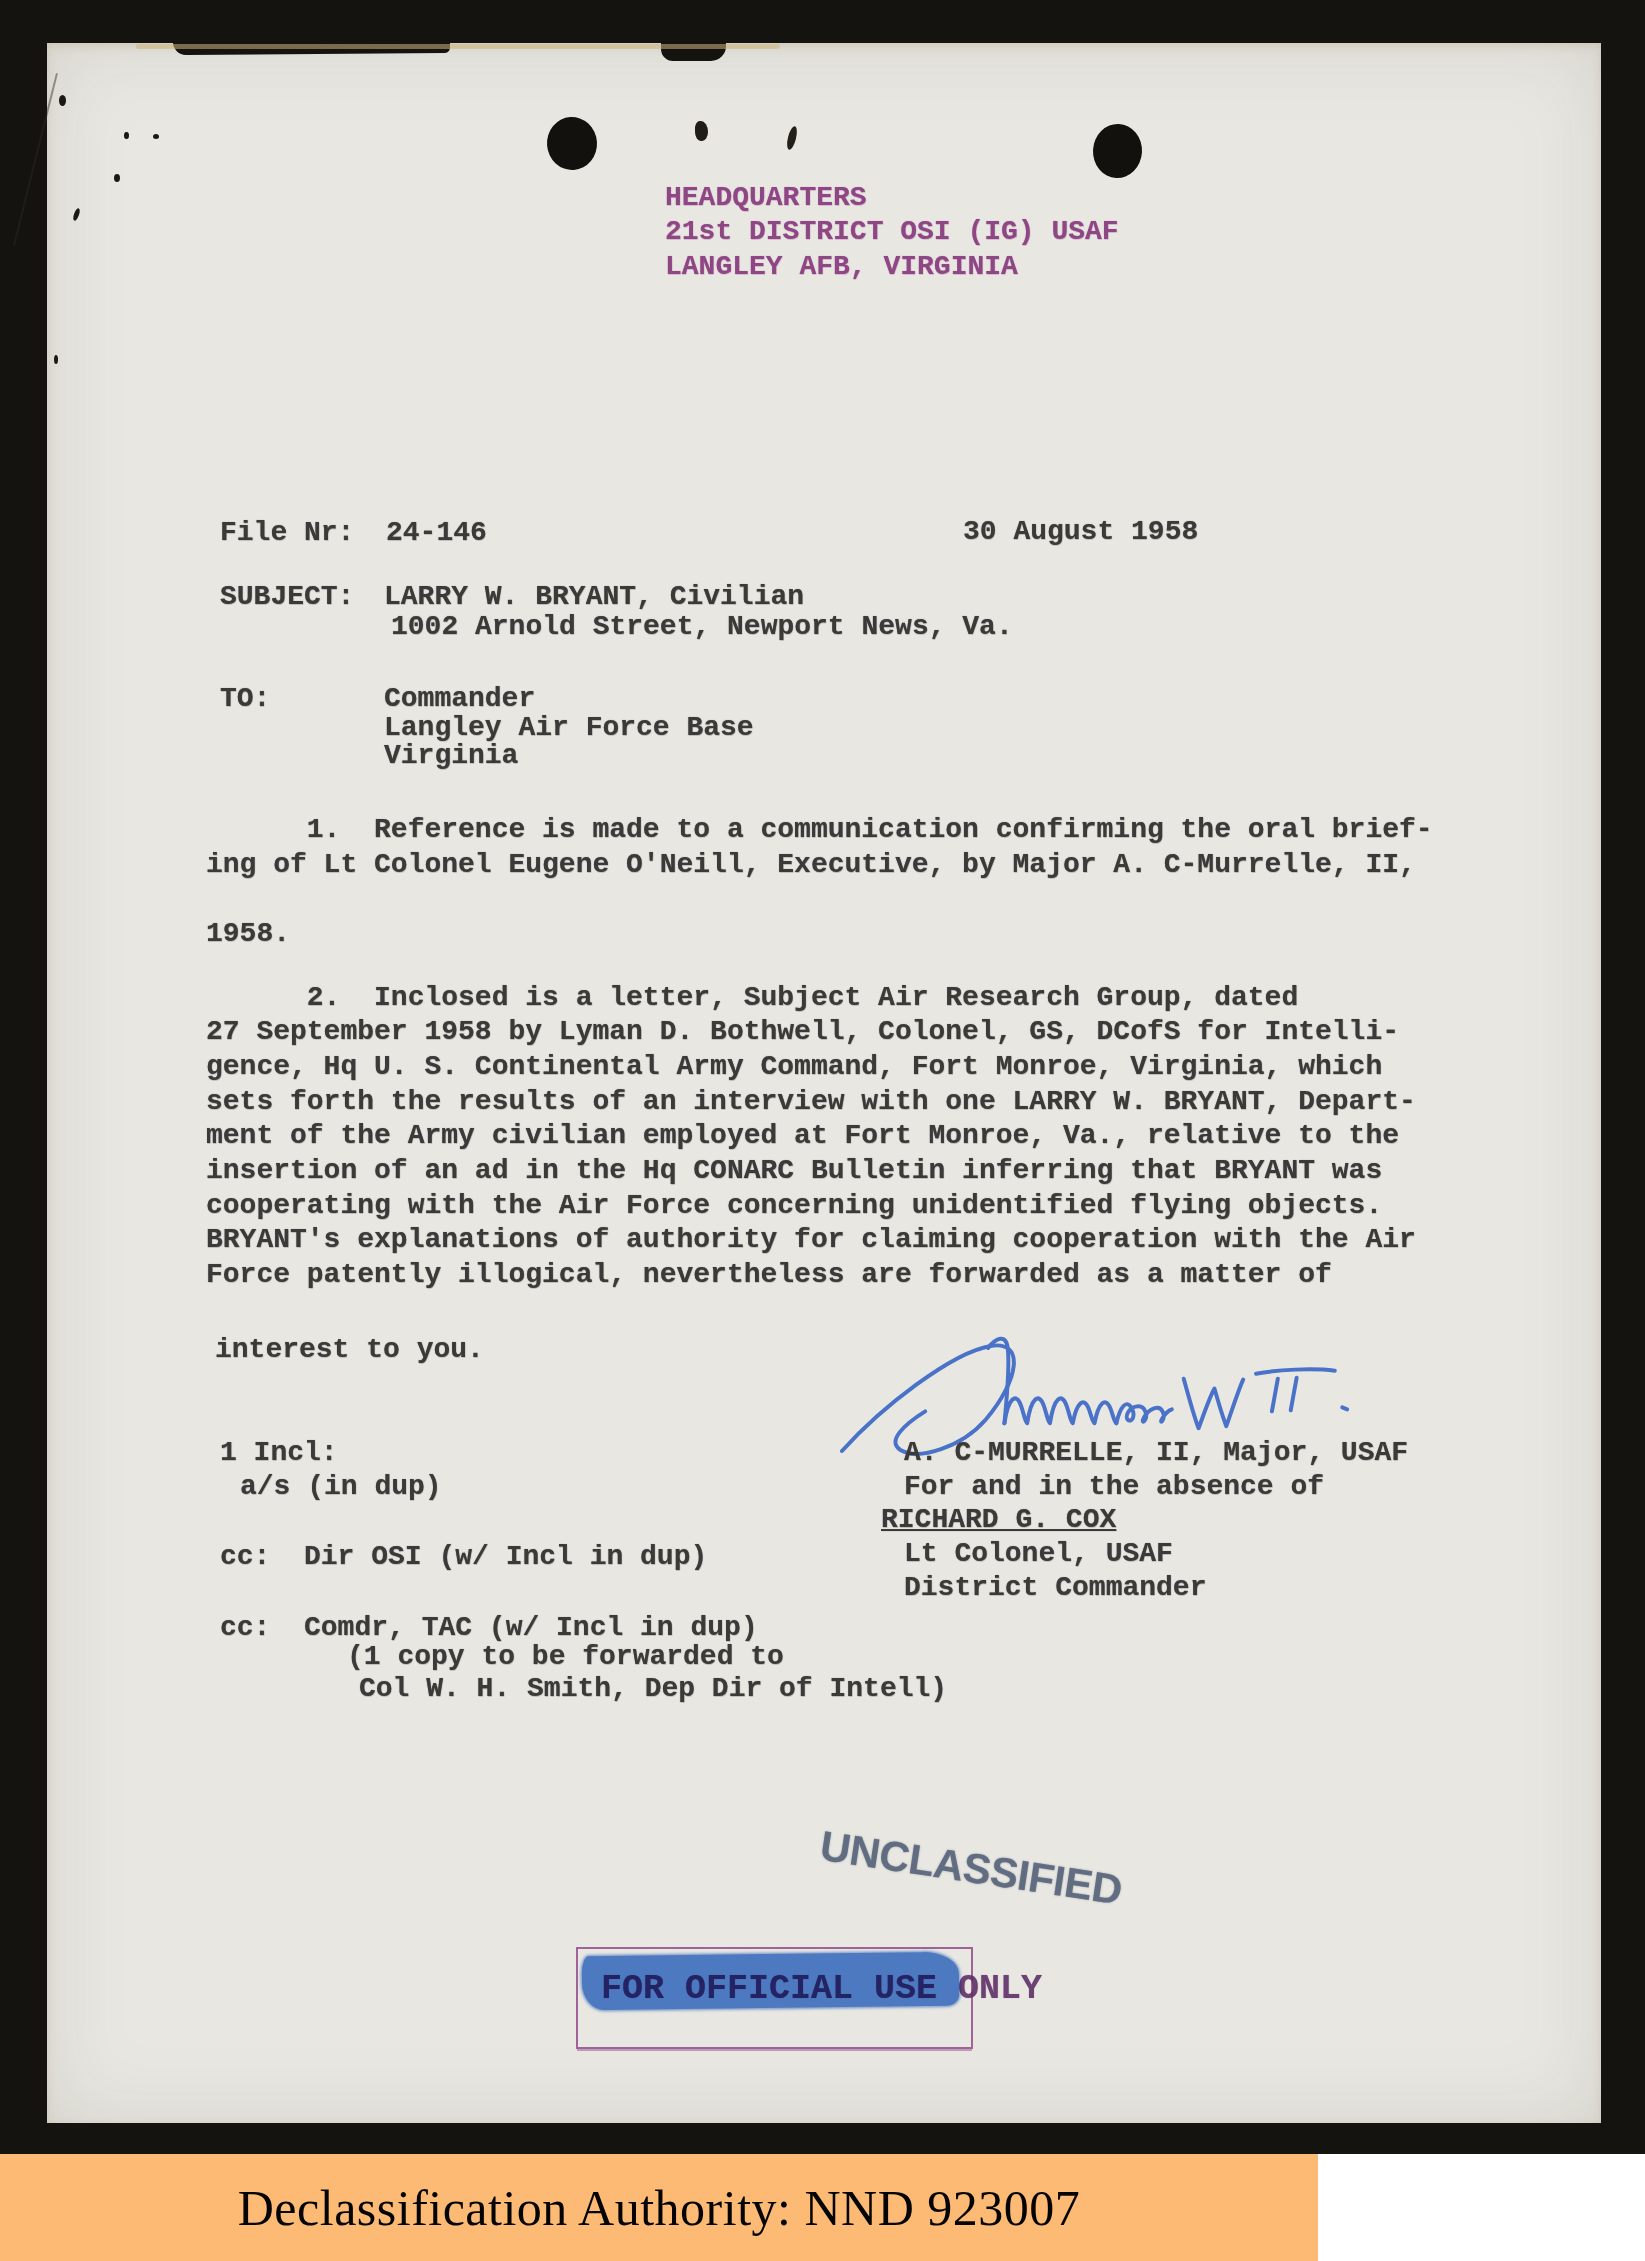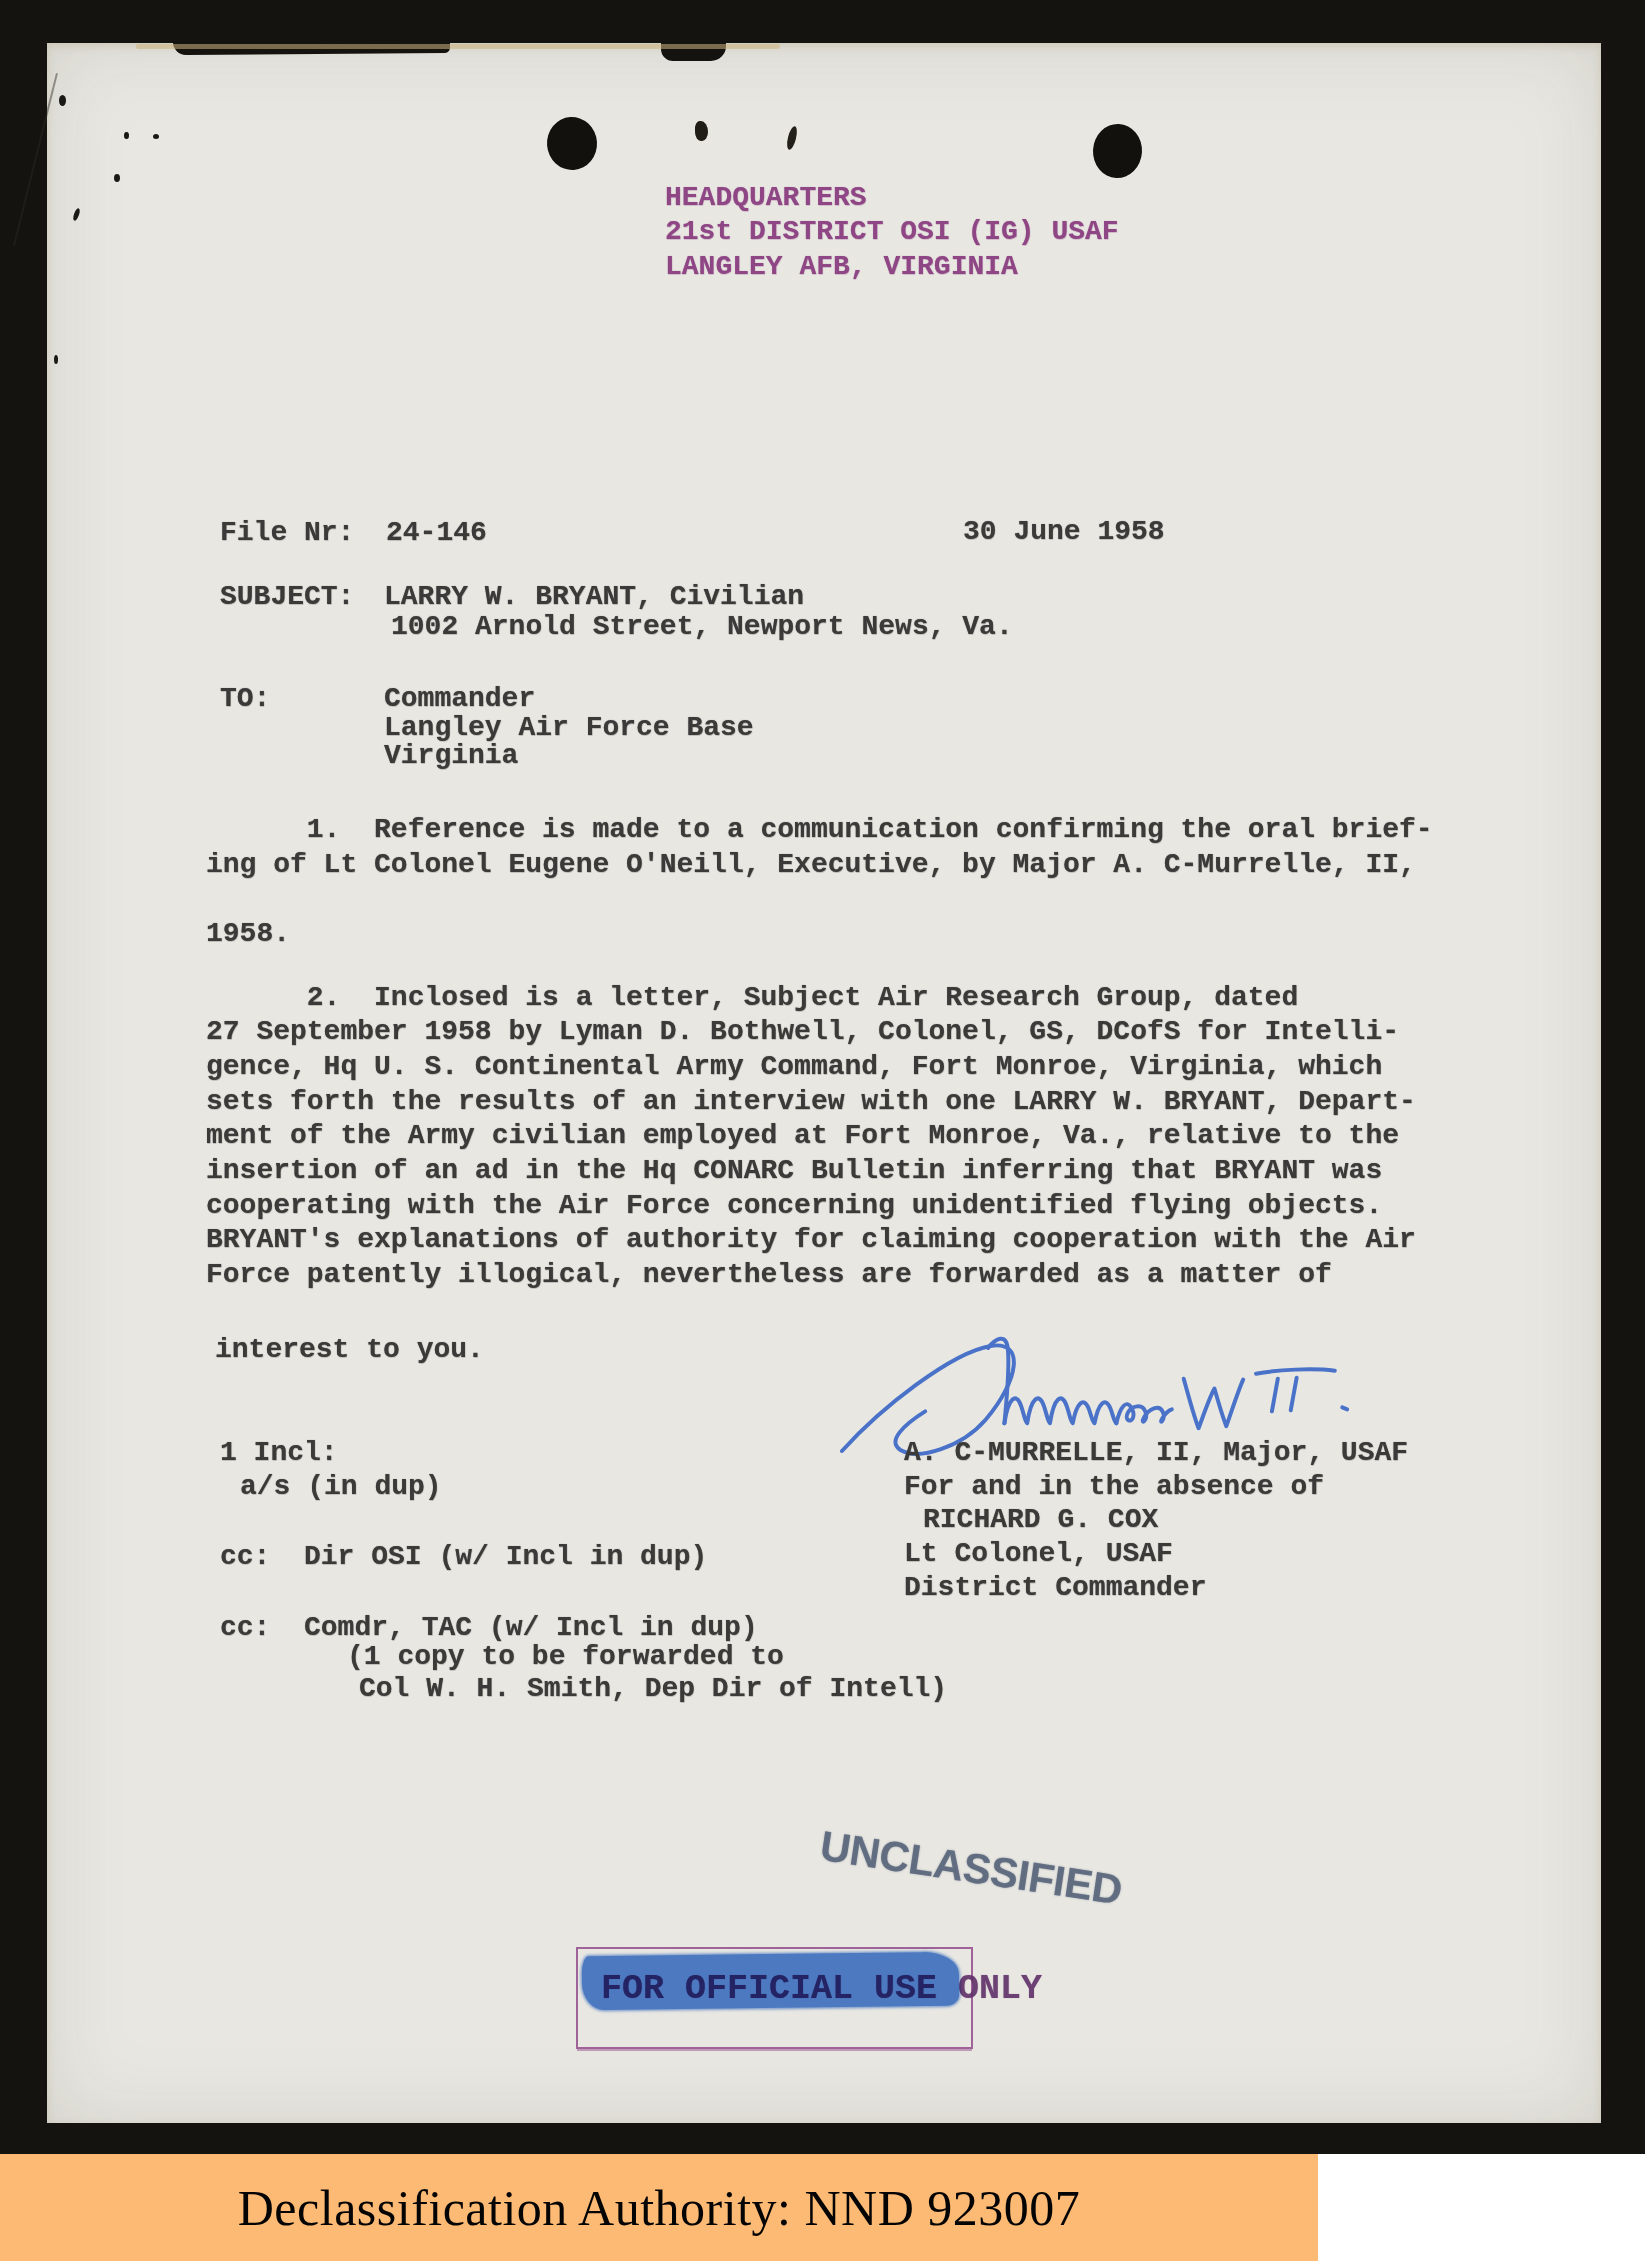--- a/index.html
+++ b/index.html
@@ -66,21 +66,21 @@
   .p1-2{left:159px;top:842px;} .p1-3{left:159px;top:876px;}
   .p2-0{left:159px;top:940px;} .p2-1{left:159px;top:974px;}
   .p2-2{left:159px;top:1009px;} .p2-3{left:159px;top:1044px;}
   .p2-4{left:159px;top:1078px;} .p2-5{left:159px;top:1113px;}
   .p2-6{left:159px;top:1148px;} .p2-7{left:159px;top:1182px;}
   .p2-8{left:159px;top:1217px;} .p2-9{left:168px;top:1252px;margin-top:40px;}
 
   
   .sig-svg{position:absolute;left:790px;top:1285px;width:530px;height:134px;}
   .sb-1{left:857px;top:1395px;} .sb-2{left:857px;top:1429px;}
-  .sb-3{left:876px;top:1462px;} .sb-4{left:857px;top:1496px;}
+  .sb-3{left:834px;top:1462px;text-decoration:underline;} .sb-4{left:857px;top:1496px;}
   .sb-5{left:857px;top:1530px;}
 
   
   .incl-1{left:173px;top:1395px;} .incl-2{left:193px;top:1429px;}
   .cc1{left:173px;top:1499px;}
   .cc2-1{left:173px;top:1570px;} .cc2-2{left:300px;top:1599px;} .cc2-3{left:312px;top:1631px;text-align:right;}
 
   
   .unclassified{
     position:absolute;left:777px;top:1779px;
@@ -141,21 +141,21 @@
   <div class="edge-tan"></div>
   <div class="punch p1"></div>
   <div class="punch p2"></div>
 
   <div class="tw purple lh1">HEADQUARTERS</div>
   <div class="tw purple lh2">21st DISTRICT OSI (IG) USAF</div>
   <div class="tw purple lh3">LANGLEY AFB, VIRGINIA</div>
 
   <div class="tw file-label">File Nr:</div>
   <div class="tw file-value">24-146</div>
-  <div class="tw date">30 June 1958</div>
+  <div class="tw date">30 August 1958</div>
 
   <div class="tw subj-label">SUBJECT:</div>
   <div class="tw subj-1">LARRY W. BRYANT, Civilian</div>
   <div class="tw subj-2">1002 Arnold Street, Newport News, Va.</div>
 
   <div class="tw to-label">TO:</div>
   <div class="tw to-1">Commander</div>
   <div class="tw to-2">Langley Air Force Base</div>
   <div class="tw to-3">Virginia</div>
 

